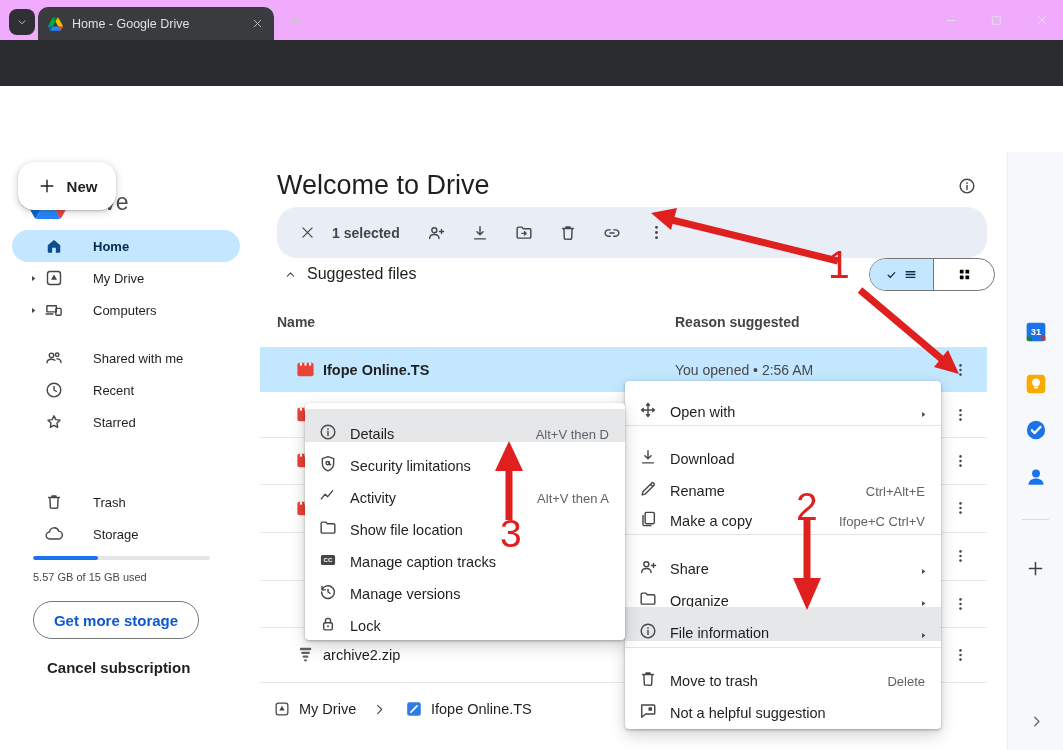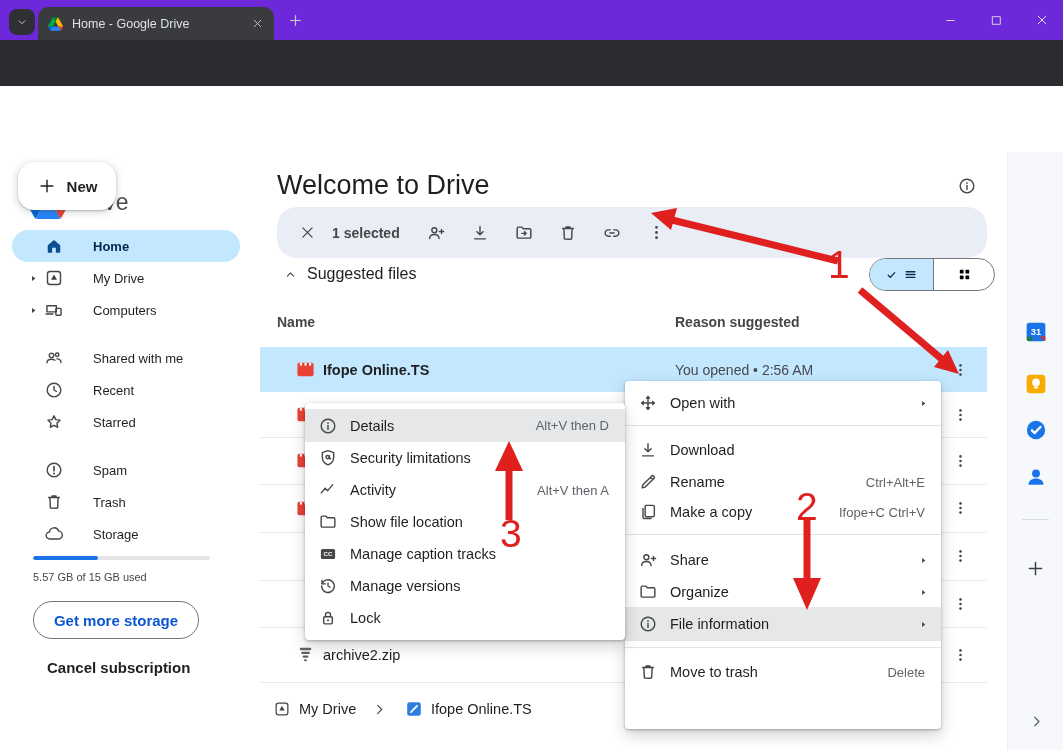--- a/index.html
+++ b/index.html
@@ -3,21 +3,21 @@
 <meta charset="utf-8">
 <style>
   html,body{margin:0;padding:0;background:#e0e0e0}
   .screen{position:relative;width:1063px;height:750px;background:#fff;overflow:hidden;
     font-family:"Liberation Sans",sans-serif;-webkit-font-smoothing:antialiased}
   .abs{position:absolute}
   svg{display:block}
   path.s,circle.s,rect.s,line.s,polyline.s{stroke:currentColor;fill:none;stroke-width:1.7;stroke-linecap:round;stroke-linejoin:round}
   path.f,circle.f,rect.f,polygon.f{fill:currentColor;stroke:none}
   
-  .titlebar{left:0;top:0;width:1063px;height:40px;background:#6d28d9}
+  .titlebar{left:0;top:0;width:1063px;height:40px;background:#f0abfc}
   .tab{left:38px;top:7px;width:236px;height:33px;background:#393b3f;border-radius:10px 10px 0 0;
     display:flex;align-items:center;padding:0 10px;box-sizing:border-box;color:#dfe1e5;font-size:12.5px}
   .tabchev{left:9px;top:9px;width:26px;height:26px;border-radius:8px;background:#2e3033;display:flex;align-items:center;justify-content:center;color:#c4c7c5}
   .wbtn{color:#dfe1e5;display:flex;align-items:center;justify-content:center;width:30px;height:26px}
   .navbar{left:0;top:40px;width:1063px;height:46px;background:#2a2c30}
   .urlpill{left:158px;top:46px;width:654px;height:34px;border-radius:17px;background:#1d1f22;display:flex;align-items:center;color:#e3e4e6}
   .urltext{font-size:14px;color:#e6e7e9;margin-left:10px;flex:1}
   .bic{color:#c7cacb}
   .dim{color:#5f6265}
   
@@ -59,21 +59,21 @@
   .colhead{font-size:14px;font-weight:bold;color:#444746}
   .row{left:260px;width:727px;position:absolute}
   .row.sel{background:#c2e7ff}
   .fname{position:absolute;left:63px;top:50%;transform:translateY(-50%);font-size:14.5px;font-weight:bold;color:#1f1f1f}
   .freason{position:absolute;left:415px;top:50%;transform:translateY(-50%);font-size:14px;color:#46494d}
   .rowkebab{position:absolute;left:692px;top:50%;transform:translateY(-50%);color:#444746}
   .rowdiv{left:260px;width:727px;height:1px;background:#e7e9ec}
   .crumbtxt{font-size:14.5px;color:#1f1f1f}
   
   .menu{background:#fff;border-radius:4px;box-shadow:0 1px 3px rgba(0,0,0,.3),0 6px 16px rgba(0,0,0,.18)}
-  .mi{position:absolute;left:0;right:0;height:34px;display:flex;align-items:center}
+  .mi{position:absolute;left:0;right:0;height:34px;display:flex;align-items:flex-end}
   .mi .mic{margin-left:13px;width:20px;height:20px;color:#444746}
   .mi .mlb{margin-left:12px;font-size:14.5px;color:#1f1f1f}
   .mi .msc{margin-left:auto;margin-right:16px;font-size:13px;color:#5f6368}
   .mi .mcar{margin-left:auto;margin-right:12px;color:#444746}
   .mi.hl{background:#e6e7e9}
   .mdiv{position:absolute;left:0;right:0;height:1px;background:#e2e3e5}
   
   .anno{left:0;top:0;pointer-events:none;z-index:60}
   .zmenu1{z-index:30}.zmenu2{z-index:32}
 </style>
@@ -353,28 +353,20 @@
         <path class="s" d="M12 7.6V12l2.9 1.8"></path>
       </svg>
     <span class="lbl">Recent</span>
   </div>
   <div class="abs nav-item" style="top:406px">
     <svg class="nico" viewBox="0 0 24 24">
         <path class="s" d="m12 4.6 2.2 4.5 5 .7-3.6 3.5.8 5-4.4-2.3-4.4 2.3.8-5L4.8 9.8l5-.7z"></path>
       </svg>
     <span class="lbl">Starred</span>
   </div>
-  <div class="abs nav-item" style="top:454px">
-    <svg class="nico" viewBox="0 0 24 24">
-        <circle class="s" cx="12" cy="12" r="8.2"></circle>
-        <path class="s" style="stroke-width:2" d="M12 7.8v5"></path>
-        <circle class="f" cx="12" cy="16.2" r="1.2"></circle>
-      </svg>
-    <span class="lbl">Spam</span>
-  </div>
   <div class="abs nav-item" style="top:486px">
     <svg class="nico" viewBox="0 0 24 24">
         <use href="#sy-trash"></use>
       </svg>
     <span class="lbl">Trash</span>
   </div>
   <div class="abs nav-item" style="top:518px">
     <svg class="nico" viewBox="0 0 24 24">
         <path class="s" d="M7 18a4.2 4.2 0 0 1-.4-8.4A5.6 5.6 0 0 1 17.5 8.5 4 4 0 0 1 17 18z"></path>
       </svg>
@@ -637,20 +629,27 @@
           <use href="#sy-caret"></use>
         </svg>
     </div>
     <div class="mdiv" style="top:266px"></div>
     <div class="mi" style="top:274px">
       <svg class="mic" viewBox="0 0 24 24">
           <use href="#sy-trash"></use>
         </svg>
       <span class="mlb">Move to trash</span>
       <span class="msc">Delete</span>
+    </div>
+    <div class="mi" style="top:306px">
+      <svg class="mic" viewBox="0 0 24 24">
+          <path class="s" d="M4.5 4.8h14.6a1 1 0 0 1 1 1v8.8a1 1 0 0 1-1 1H9.2l-4.7 3.9z"></path>
+          <rect class="f" x="12.6" y="7.6" width="4.2" height="4.2" rx=".6"></rect>
+        </svg>
+      <span class="mlb">Not a helpful suggestion</span>
     </div>
   </div>
 
   <svg class="abs anno" width="1063" height="750" viewBox="0 0 1063 750">
     <g stroke="#e01f1f" stroke-width="7" fill="#e01f1f">
       <line x1="838" y1="261" x2="672" y2="220"></line>
       <polygon points="651,213 677,208 671,230" stroke="none"></polygon>
       <line x1="860" y1="290" x2="944" y2="361"></line>
       <polygon points="959,374 934,367 948,350" stroke="none"></polygon>
       <line x1="807" y1="517" x2="807" y2="582"></line>

